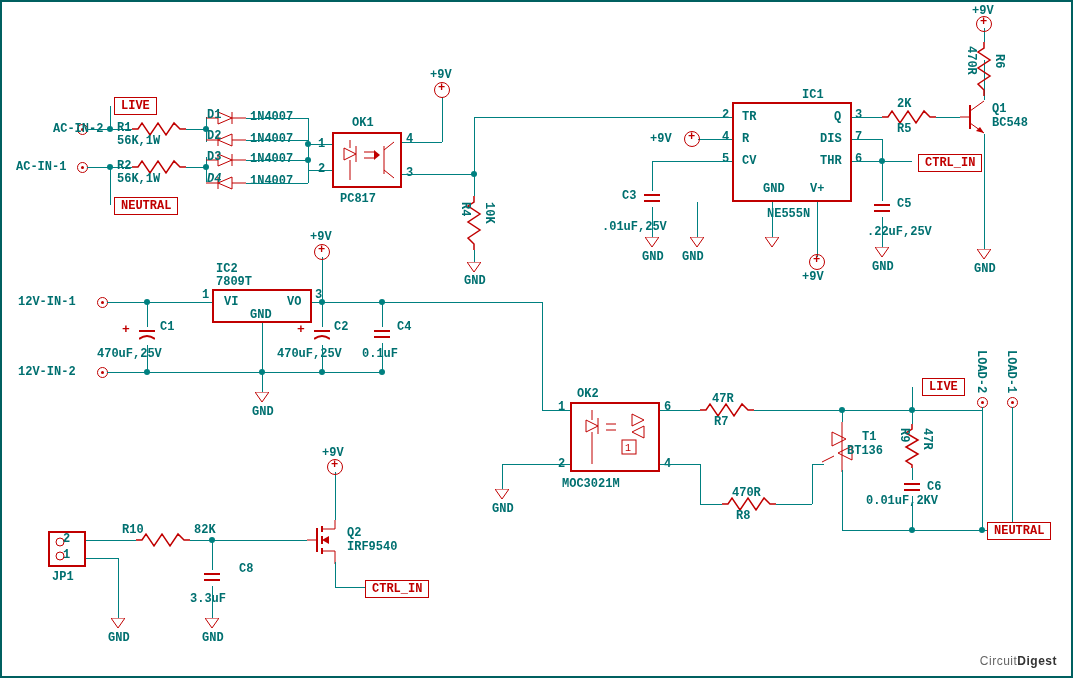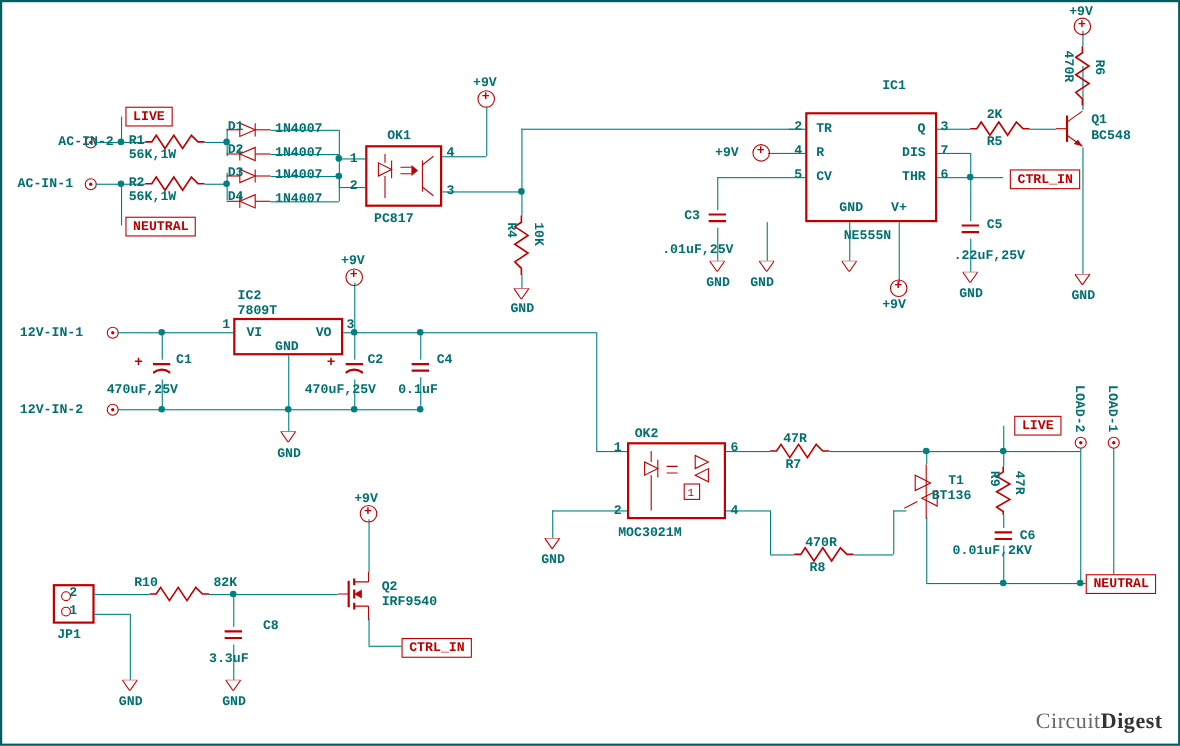--- a/index.html
+++ b/index.html
@@ -96,22 +96,22 @@
   .gnd {
     position: absolute;
     width: 14px; height: 10px;
     transform: translate(-7px, 0);
   }
   .gnd svg { width: 14px; height: 10px; }
   .watermark {
     position: absolute;
     right: 14px;
     bottom: 8px;
-    font-family: Liberation Serif, serif;
-    font-size: 20px;
+    font-family: Liberation Sans, sans-serif;
+    font-size: 12px;
     color: #666;
     letter-spacing: .5px;
   }
   .watermark b { color: #333; }
   .res, .diode, .opto, .ic, .mos, .bjt, .triac, .cap {
     position: absolute;
   }
   .res svg, .diode svg, .opto svg, .bjt svg { overflow: visible; }
 </style>
 </head>
@@ -199,21 +199,21 @@
   <span class="label teal" style="left:248px;top:150px;">1N4007</span>
 
   <div class="diode" style="left:204px;top:175px;">
     <svg width="40" height="12">
         <line x1="0" y1="6" x2="12" y2="6" stroke="#c00000"></line>
         <polygon points="26,0 26,12 12,6" fill="none" stroke="#c00000"></polygon>
         <line x1="12" y1="0" x2="12" y2="12" stroke="#c00000"></line>
         <line x1="26" y1="6" x2="40" y2="6" stroke="#c00000"></line>
       </svg>
   </div>
-  <span class="label teal" style="left:205px;top:170px;">D4</span>
+  <span class="label teal" style="left:205px;top:170px;font-style:italic;">D4</span>
   <span class="label teal" style="left:248px;top:172px;">1N4007</span>
 
   <div class="wire h" style="left:244px;top:116px;width:62px;"></div>
   <div class="wire v" style="left:306px;top:116px;height:26px;"></div>
   <div class="wire h" style="left:244px;top:158px;width:62px;"></div>
   <div class="wire v" style="left:306px;top:142px;height:16px;"></div>
   <div class="junction" style="left:306px;top:142px;"></div>
   <div class="wire h" style="left:244px;top:138px;width:62px;"></div>
   <div class="wire h" style="left:244px;top:181px;width:62px;"></div>
   <div class="wire v" style="left:306px;top:158px;height:23px;"></div>
@@ -263,21 +263,21 @@
   <div class="gnd" style="left:472px;top:260px;">
     <svg>
         <polygon points="0,0 14,0 7,10" fill="none" stroke="#c00000"></polygon>
       </svg>
   </div>
   <span class="label teal" style="left:462px;top:272px;">GND</span>
 
   <div class="wire h" style="left:472px;top:115px;width:253px;"></div>
   <div class="wire v" style="left:472px;top:115px;height:57px;"></div>
 
-  <span class="label teal" style="left:800px;top:69px;">IC1</span>
+  <span class="label teal" style="left:800px;top:86px;">IC1</span>
   <div class="comp-box" style="left:730px;top:100px;width:120px;height:100px;"></div>
   <span class="label teal" style="left:740px;top:108px;">TR</span>
   <span class="label teal" style="left:832px;top:108px;">Q</span>
   <span class="label teal" style="left:740px;top:130px;">R</span>
   <span class="label teal" style="left:818px;top:130px;">DIS</span>
   <span class="label teal" style="left:740px;top:152px;">CV</span>
   <span class="label teal" style="left:818px;top:152px;">THR</span>
   <span class="label teal" style="left:761px;top:180px;">GND</span>
   <span class="label teal" style="left:808px;top:180px;">V+</span>
   <span class="label teal" style="left:765px;top:205px;">NE555N</span>

